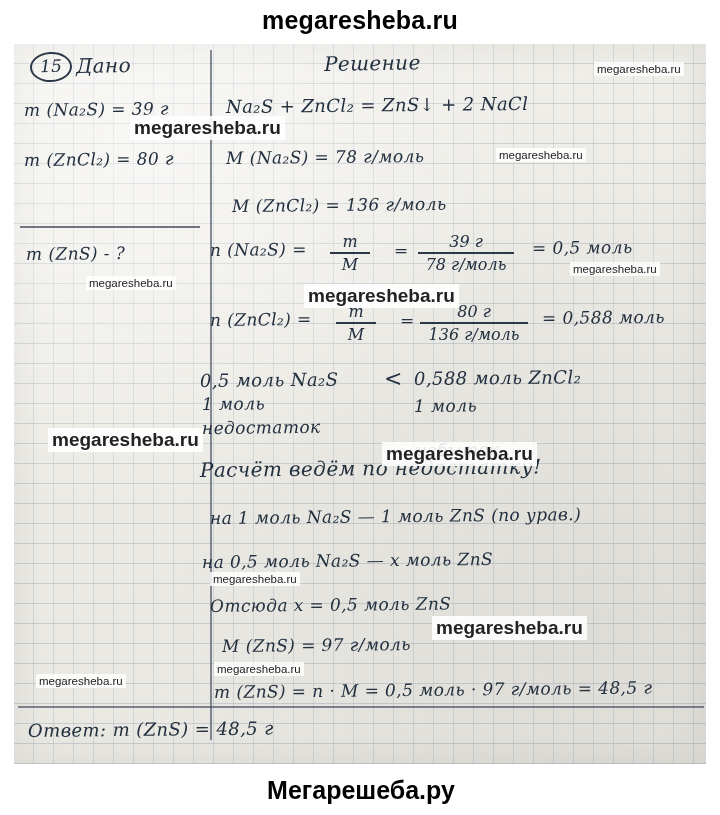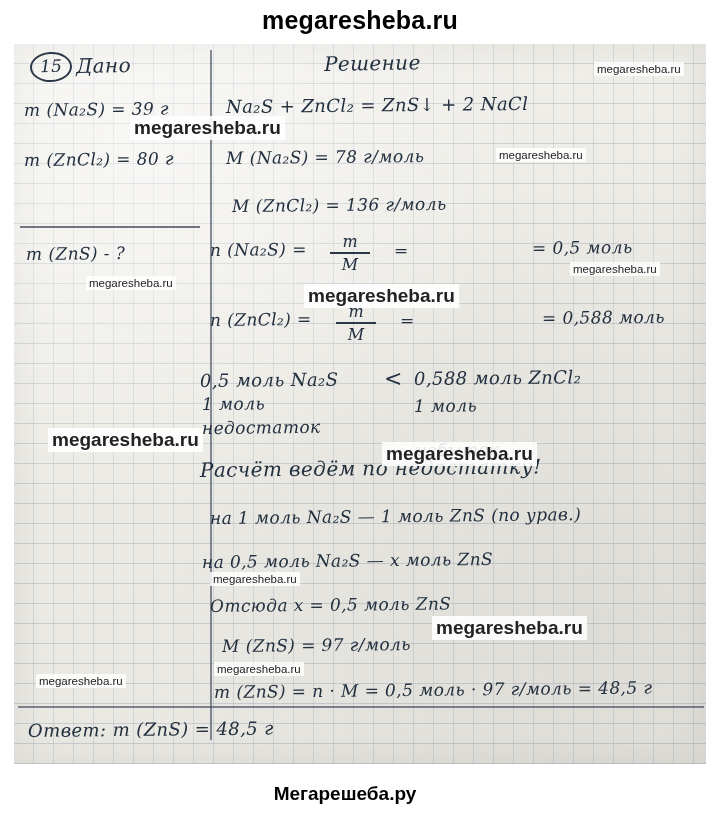--- a/index.html
+++ b/index.html
@@ -27,24 +27,24 @@
     width: 720px;
     text-align: center;
     font-size: 25px;
     font-weight: bold;
     color: #000000;
     letter-spacing: 0.2px;
   }
   .site-footer {
     position: absolute;
     bottom: 10px;
-    left: 0;
+    left: 16px;
     width: 690px;
     text-align: center;
-    font-size: 19px;
+    font-size: 25px;
     font-weight: bold;
     color: #000000;
   }
   
   .sheet {
     position: absolute;
     left: 14px;
     top: 44px;
     width: 692px;
     height: 720px;
@@ -197,29 +197,39 @@
     <div class="hw sz17 tilt2" style="left:212px; top:104px;">M (Na₂S) = 78 г/моль</div>
     <div class="hw sz17 tilt2" style="left:218px; top:152px;">M (ZnCl₂) = 136 г/моль</div>
 
     <div class="hw sz17 tilt2" style="left:196px; top:196px;">n (Na₂S) =</div>
     <div class="frac" style="left:316px; top:188px; width:40px;">
       <div>m</div>
       <div class="bar"></div>
       <div>M</div>
     </div>
     <div class="hw sz17" style="left:380px; top:196px;">=</div>
+    <div class="frac" style="left:404px; top:188px; width:96px;">
+      <div>39 г</div>
+      <div class="bar"></div>
+      <div>78 г/моль</div>
+    </div>
     <div class="hw sz17 tilt2" style="left:518px; top:194px;">= 0,5 моль</div>
 
     <div class="hw sz17 tilt2" style="left:196px; top:266px;">n (ZnCl₂) =</div>
     <div class="frac" style="left:322px; top:258px; width:40px;">
       <div>m</div>
       <div class="bar"></div>
       <div>M</div>
     </div>
     <div class="hw sz17" style="left:386px; top:266px;">=</div>
+    <div class="frac" style="left:406px; top:258px; width:108px;">
+      <div>80 г</div>
+      <div class="bar"></div>
+      <div>136 г/моль</div>
+    </div>
     <div class="hw sz17 tilt2" style="left:528px; top:264px;">= 0,588 моль</div>
 
     <div class="hw sz18 tilt2" style="left:186px; top:326px;">0,5 моль Na₂S</div>
     <div class="cmp" style="left:370px; top:322px;">&lt;</div>
     <div class="hw sz18 tilt2" style="left:400px; top:324px;">0,588 моль ZnCl₂</div>
     <div class="hw sz17 tilt2" style="left:188px; top:350px;">1 моль</div>
     <div class="hw sz17 tilt2" style="left:400px; top:352px;">1 моль</div>
     <div class="hw sz17 tilt2" style="left:188px; top:374px;">недостаток</div>
     <div class="hw sz17 tilt2" style="left:402px; top:396px;">избыток</div>
 

